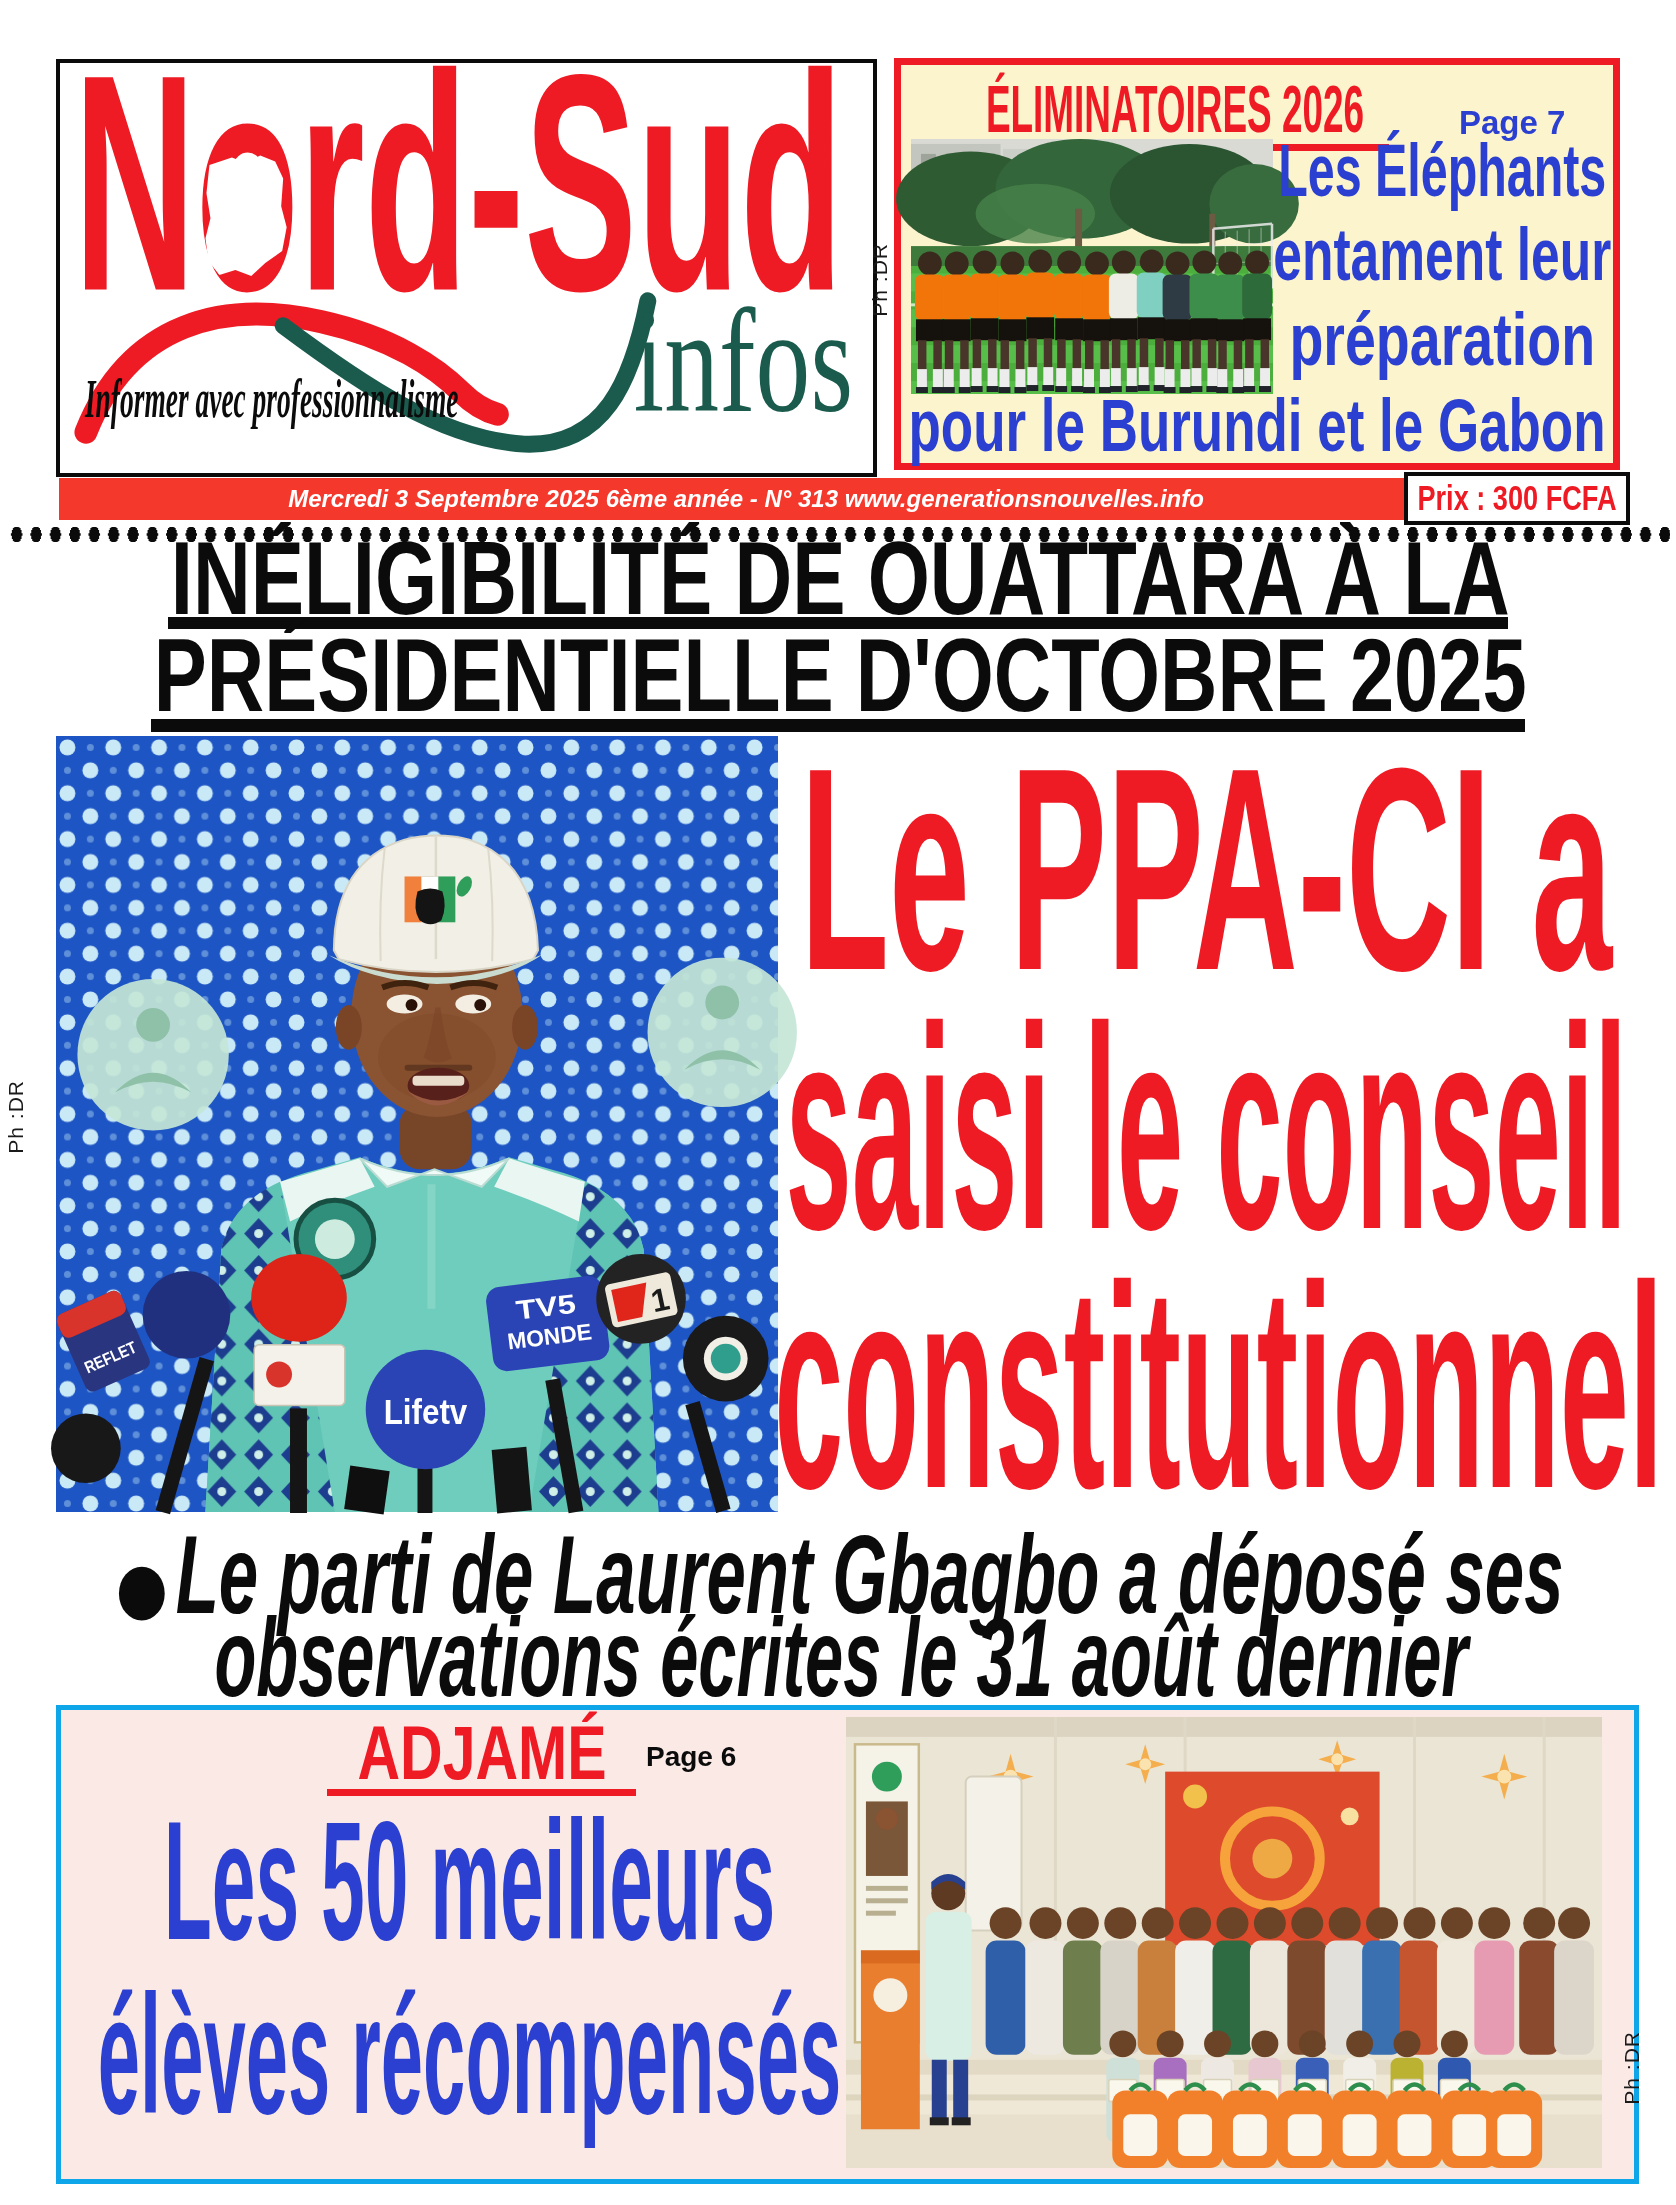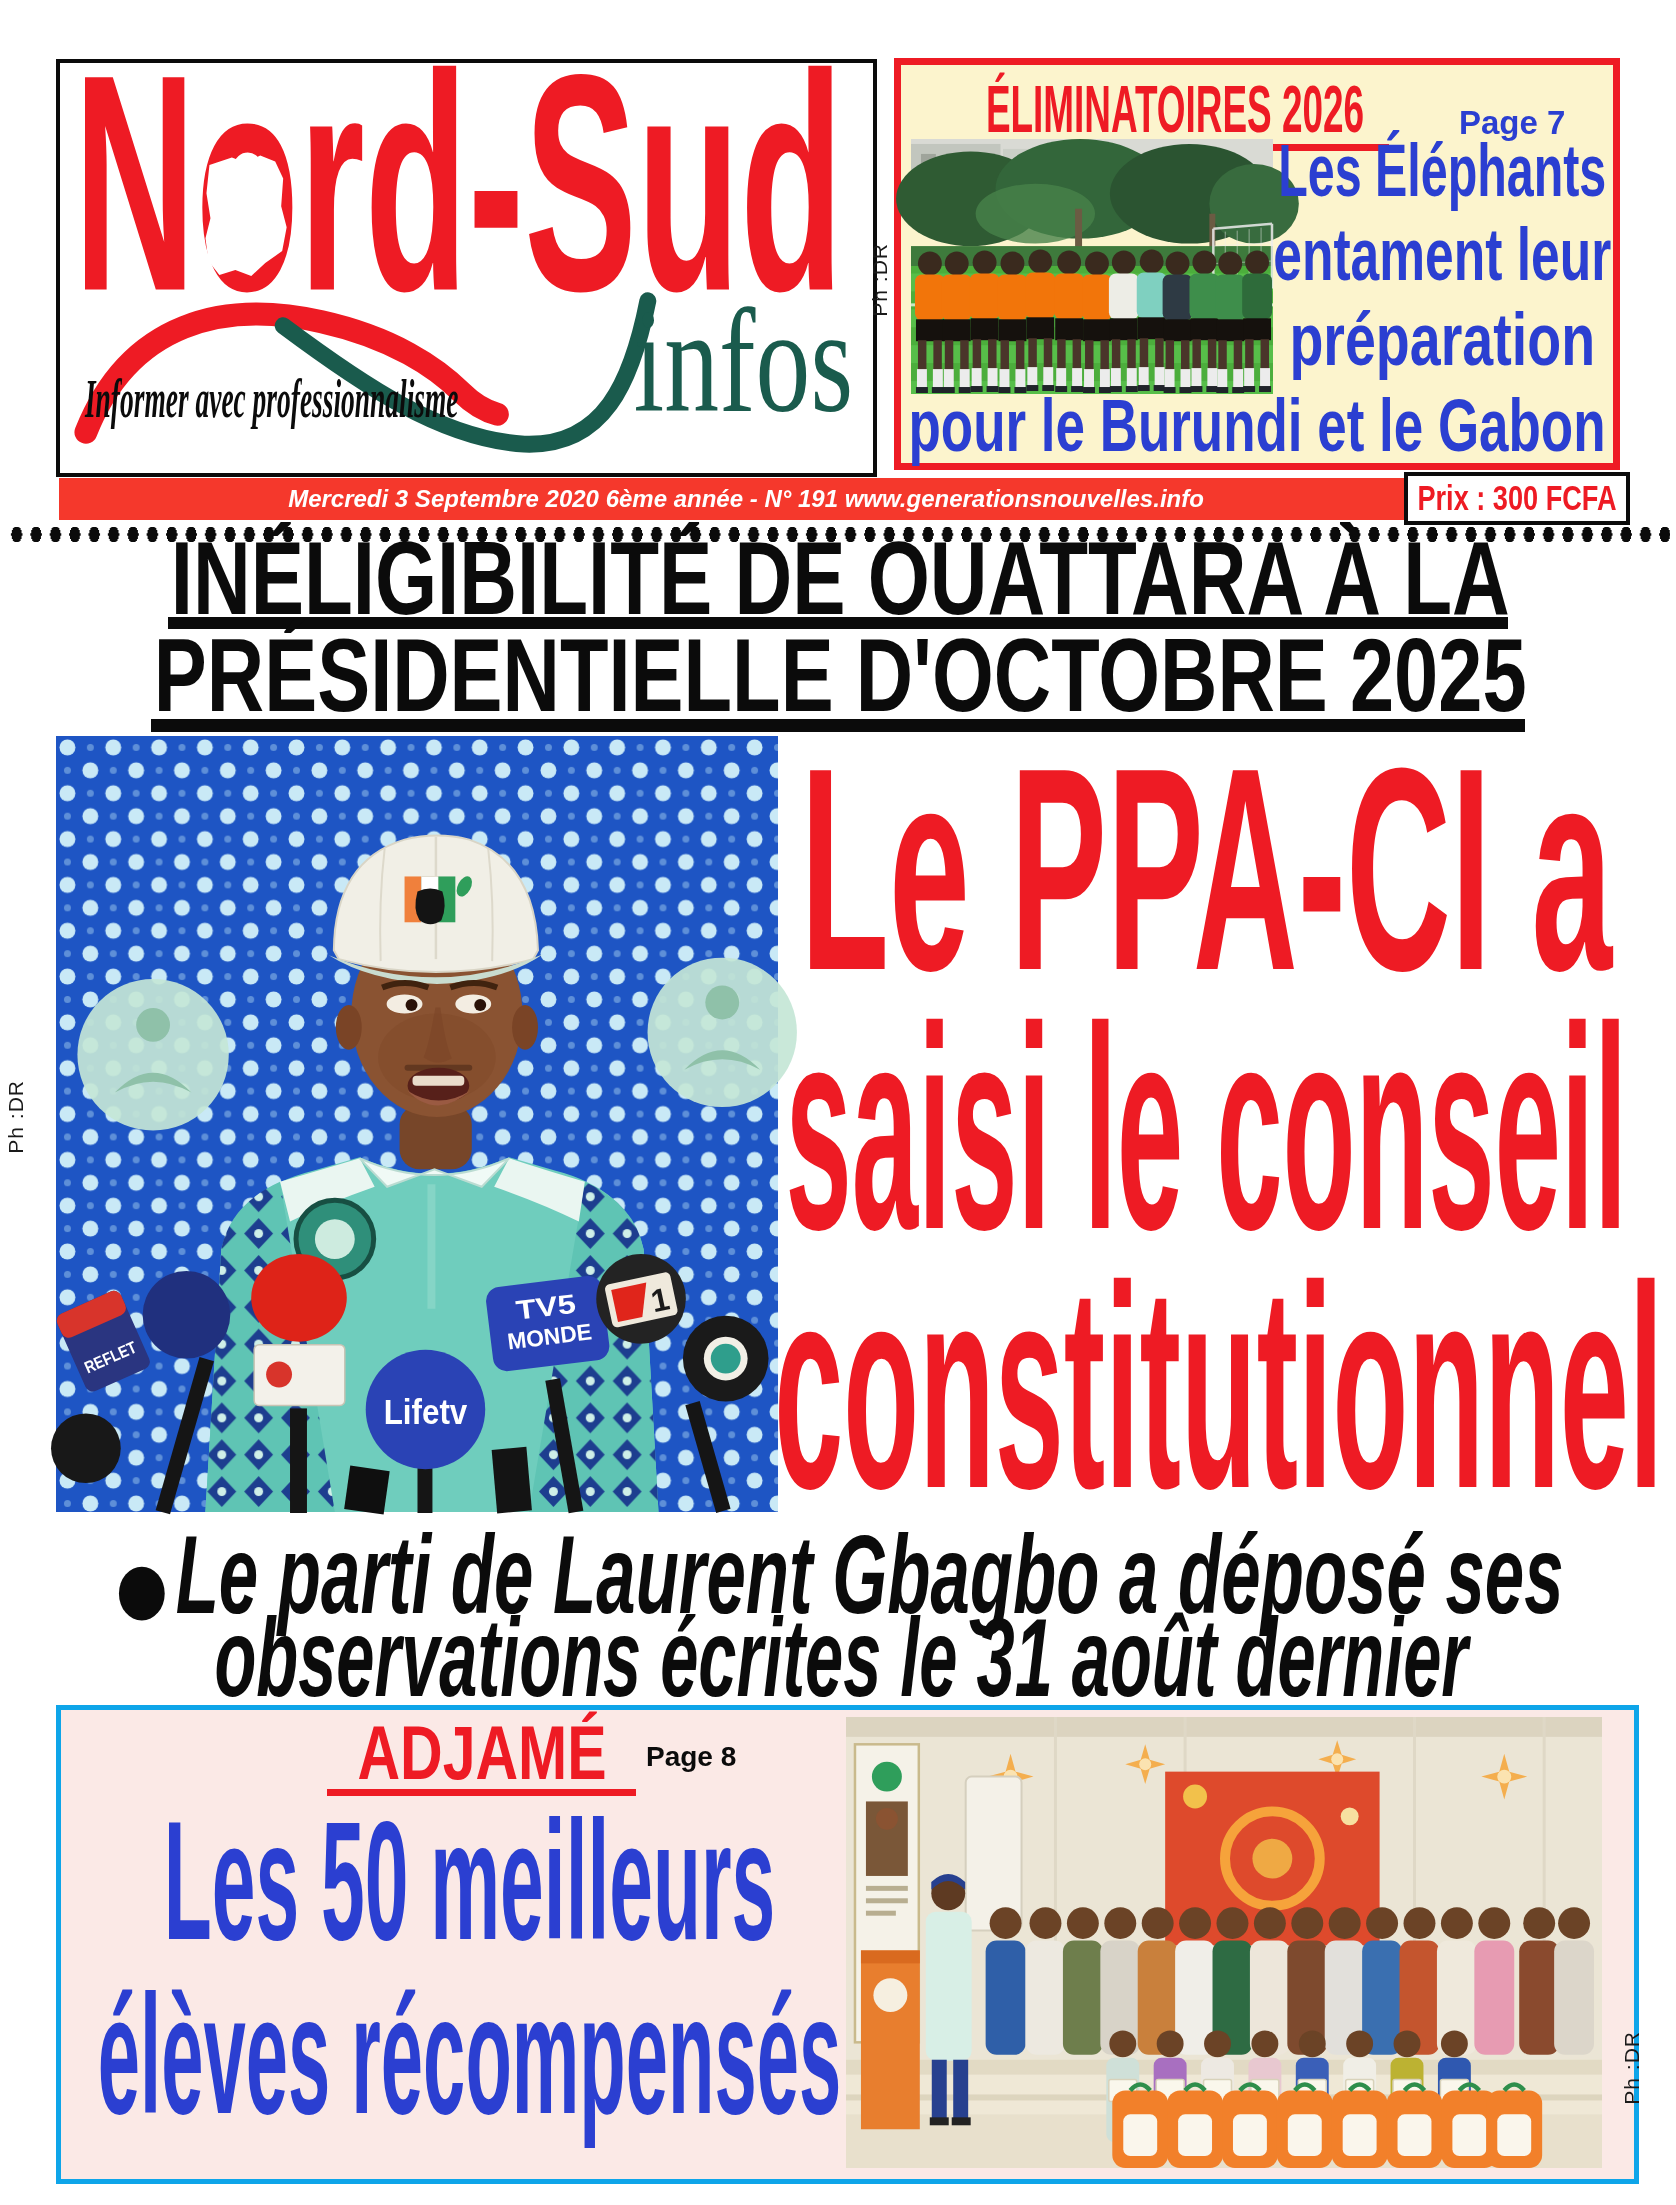--- a/index.html
+++ b/index.html
@@ -151,21 +151,21 @@
       <text x="342" y="112" font-size="150" font-weight="bold" fill="#2B3FD1" text-anchor="middle" textLength="660" lengthAdjust="spacingAndGlyphs">Les Éléphants</text>
       <text x="342" y="282" font-size="150" font-weight="bold" fill="#2B3FD1" text-anchor="middle" textLength="680" lengthAdjust="spacingAndGlyphs">entament leur</text>
       <text x="342" y="452" font-size="150" font-weight="bold" fill="#2B3FD1" text-anchor="middle" textLength="615" lengthAdjust="spacingAndGlyphs">préparation</text>
     </svg>
     <svg class="abs" id="tr-bottom-svg" viewBox="0 0 1414 122">
       <text x="707" y="102" font-size="148" font-weight="bold" fill="#2B3FD1" text-anchor="middle" textLength="1400" lengthAdjust="spacingAndGlyphs">pour le Burundi et le Gabon</text>
     </svg>
   </div>
 
   <div class="abs" id="datebar">
-    <span>Mercredi 3 Septembre 2020 6ème année - N° 191 www.generationsnouvelles.info</span>
+    <span>Mercredi 3 Septembre 2025 6ème année - N° 313 www.generationsnouvelles.info</span>
   </div>
   <div class="abs" id="pricebox">
     <svg viewBox="0 0 438 90">
       <text x="219" y="68" font-size="70" font-weight="bold" fill="#EE1B24" text-anchor="middle" textLength="400" lengthAdjust="spacingAndGlyphs">Prix : 300 FCFA</text>
     </svg>
   </div>
 
   <div class="abs" id="dotline"></div>
 
   <svg class="abs ksvg" id="k1-svg" viewBox="0 0 3367 172">
@@ -306,21 +306,21 @@
     <ellipse cx="284" cy="152" rx="46" ry="54" fill="#0B0B0B"></ellipse>
     <text x="352" y="190" font-size="222" font-weight="bold" font-style="italic" fill="#0B0B0B" textLength="2790" lengthAdjust="spacingAndGlyphs">Le parti de Laurent Gbagbo a déposé ses</text>
     <text x="1690" y="357" font-size="222" font-weight="bold" font-style="italic" fill="#0B0B0B" text-anchor="middle" textLength="2520" lengthAdjust="spacingAndGlyphs">observations écrites le 31 août dernier</text>
   </svg>
 
   <div class="abs" id="bottom-box">
     <svg class="abs" id="adjame-svg" viewBox="0 0 610 150">
       <text x="305" y="124" font-size="152" font-weight="bold" fill="#EE1B24" text-anchor="middle" textLength="500" lengthAdjust="spacingAndGlyphs">ADJAMÉ</text>
     </svg>
     <div class="abs" id="adjame-underline"></div>
-    <div class="abs" id="pageref6">Page 8</div>
+    <div class="abs" id="pageref6">Page 6</div>
 
     <svg class="abs" id="bl-svg" viewBox="0 0 1620 740">
       <text x="810" y="290" font-size="340" font-weight="bold" fill="#2B3FD1" text-anchor="middle" textLength="1230" lengthAdjust="spacingAndGlyphs">Les 50 meilleurs</text>
       <text x="810" y="640" font-size="340" font-weight="bold" fill="#2B3FD1" text-anchor="middle" textLength="1495" lengthAdjust="spacingAndGlyphs">élèves récompensés</text>
     </svg>
 
     <svg class="abs" id="photo-group" viewBox="0 0 1516 908" preserveAspectRatio="none">
       <rect width="1516" height="908" fill="#EBE5D5"></rect>
       <rect width="1516" height="40" fill="#DCD4C0"></rect>
       <g stroke="#DFD8C6" stroke-width="6">

